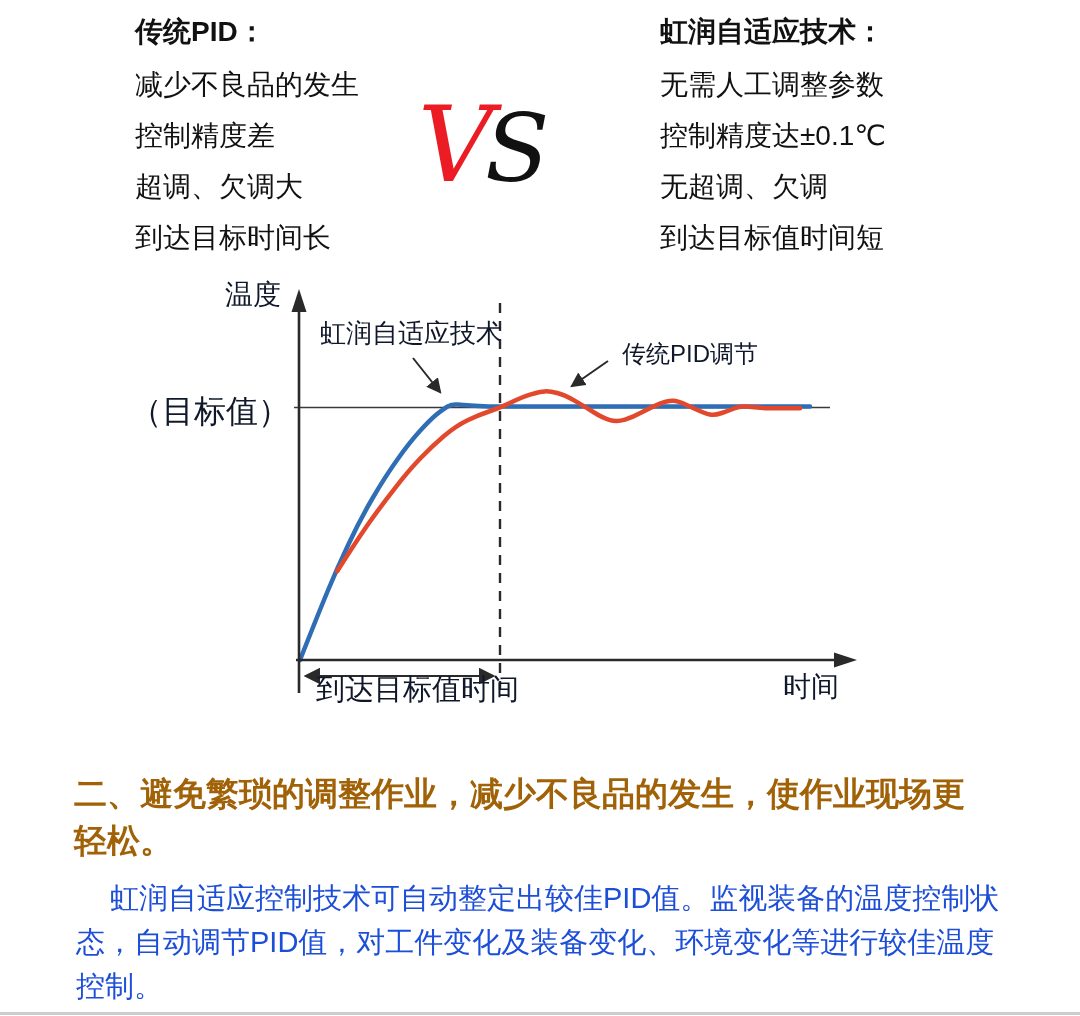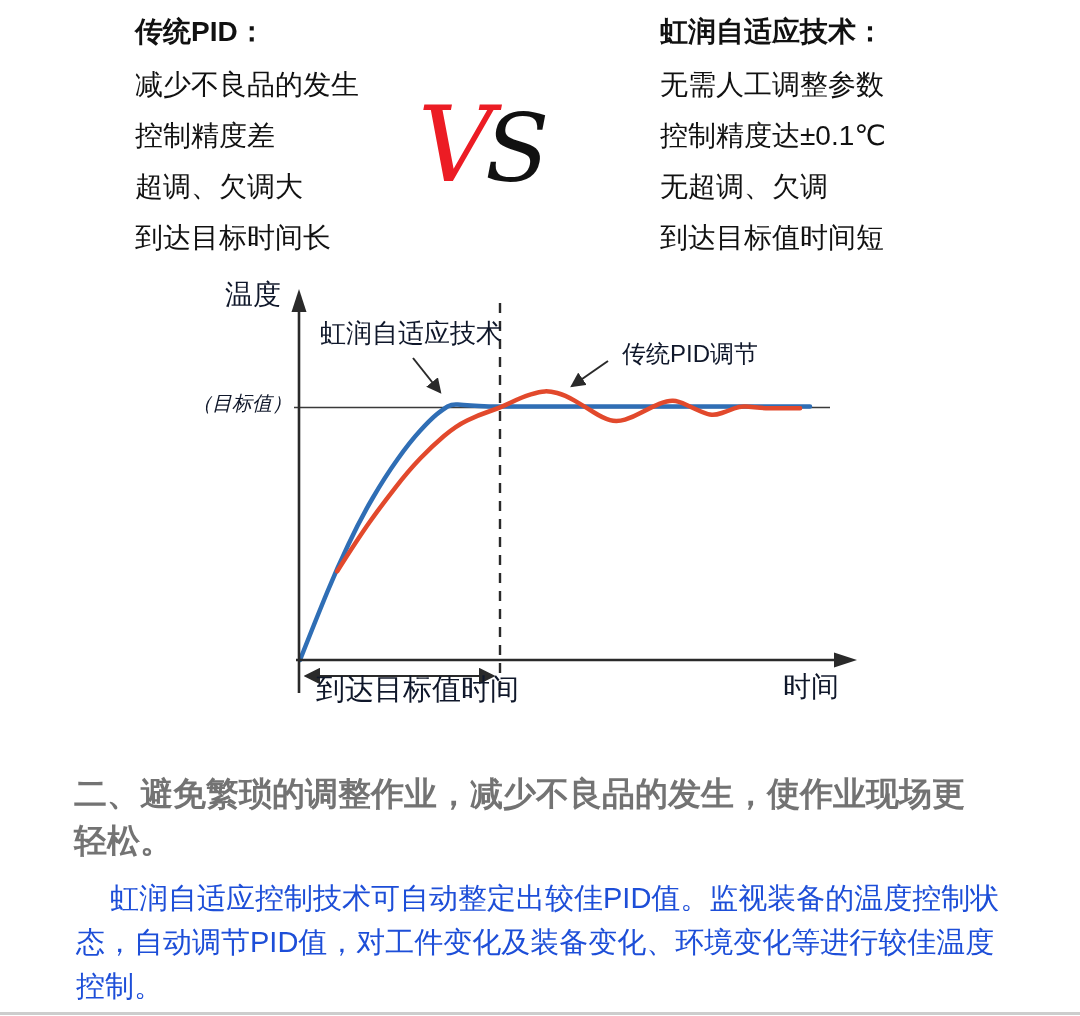--- a/index.html
+++ b/index.html
@@ -18,29 +18,29 @@
     position:absolute;left:418px;top:84px;white-space:nowrap;
     font-family:"DejaVu Serif","Liberation Serif",serif;font-style:italic;
   }
   .vs .v{font-size:104px;color:#ec1c24;}
   .vs .s{font-size:94px;color:#111;margin-left:-8px;}
   
   .chart{position:absolute;left:0;top:270px;width:1080px;height:460px;}
   .chart svg{position:absolute;left:0;top:0;}
   .chart-label{position:absolute;white-space:nowrap;color:#0f172a;}
   .lbl-temp{left:225px;top:6px;font-size:28px;}
-  .lbl-target{left:130px;top:120px;width:162px;text-align:right;font-size:20px;font-style:italic;}
+  .lbl-target{left:130px;top:120px;width:162px;text-align:left;font-size:32px;}
   .lbl-adaptive{left:320px;top:46px;font-size:26px;}
   .lbl-pid{left:622px;top:68px;font-size:24px;}
   .lbl-time{left:783px;top:398px;font-size:28px;}
   .lbl-reach{left:316px;top:400px;font-size:29px;}
   
   .section-heading{
     position:absolute;left:74px;top:770px;width:905px;
-    font-size:33px;font-weight:700;line-height:47px;color:#737373;
+    font-size:33px;font-weight:700;line-height:47px;color:#a16207;
   }
   .section-paragraph{
     position:absolute;left:76px;top:876px;width:940px;
     font-size:29px;font-weight:400;line-height:44px;color:#1d4ed8;
     text-indent:34px;
   }
   .bottom-divider{
     position:absolute;left:0;top:1012px;width:1080px;height:3px;background:#cdcdcd;
   }
 </style>

